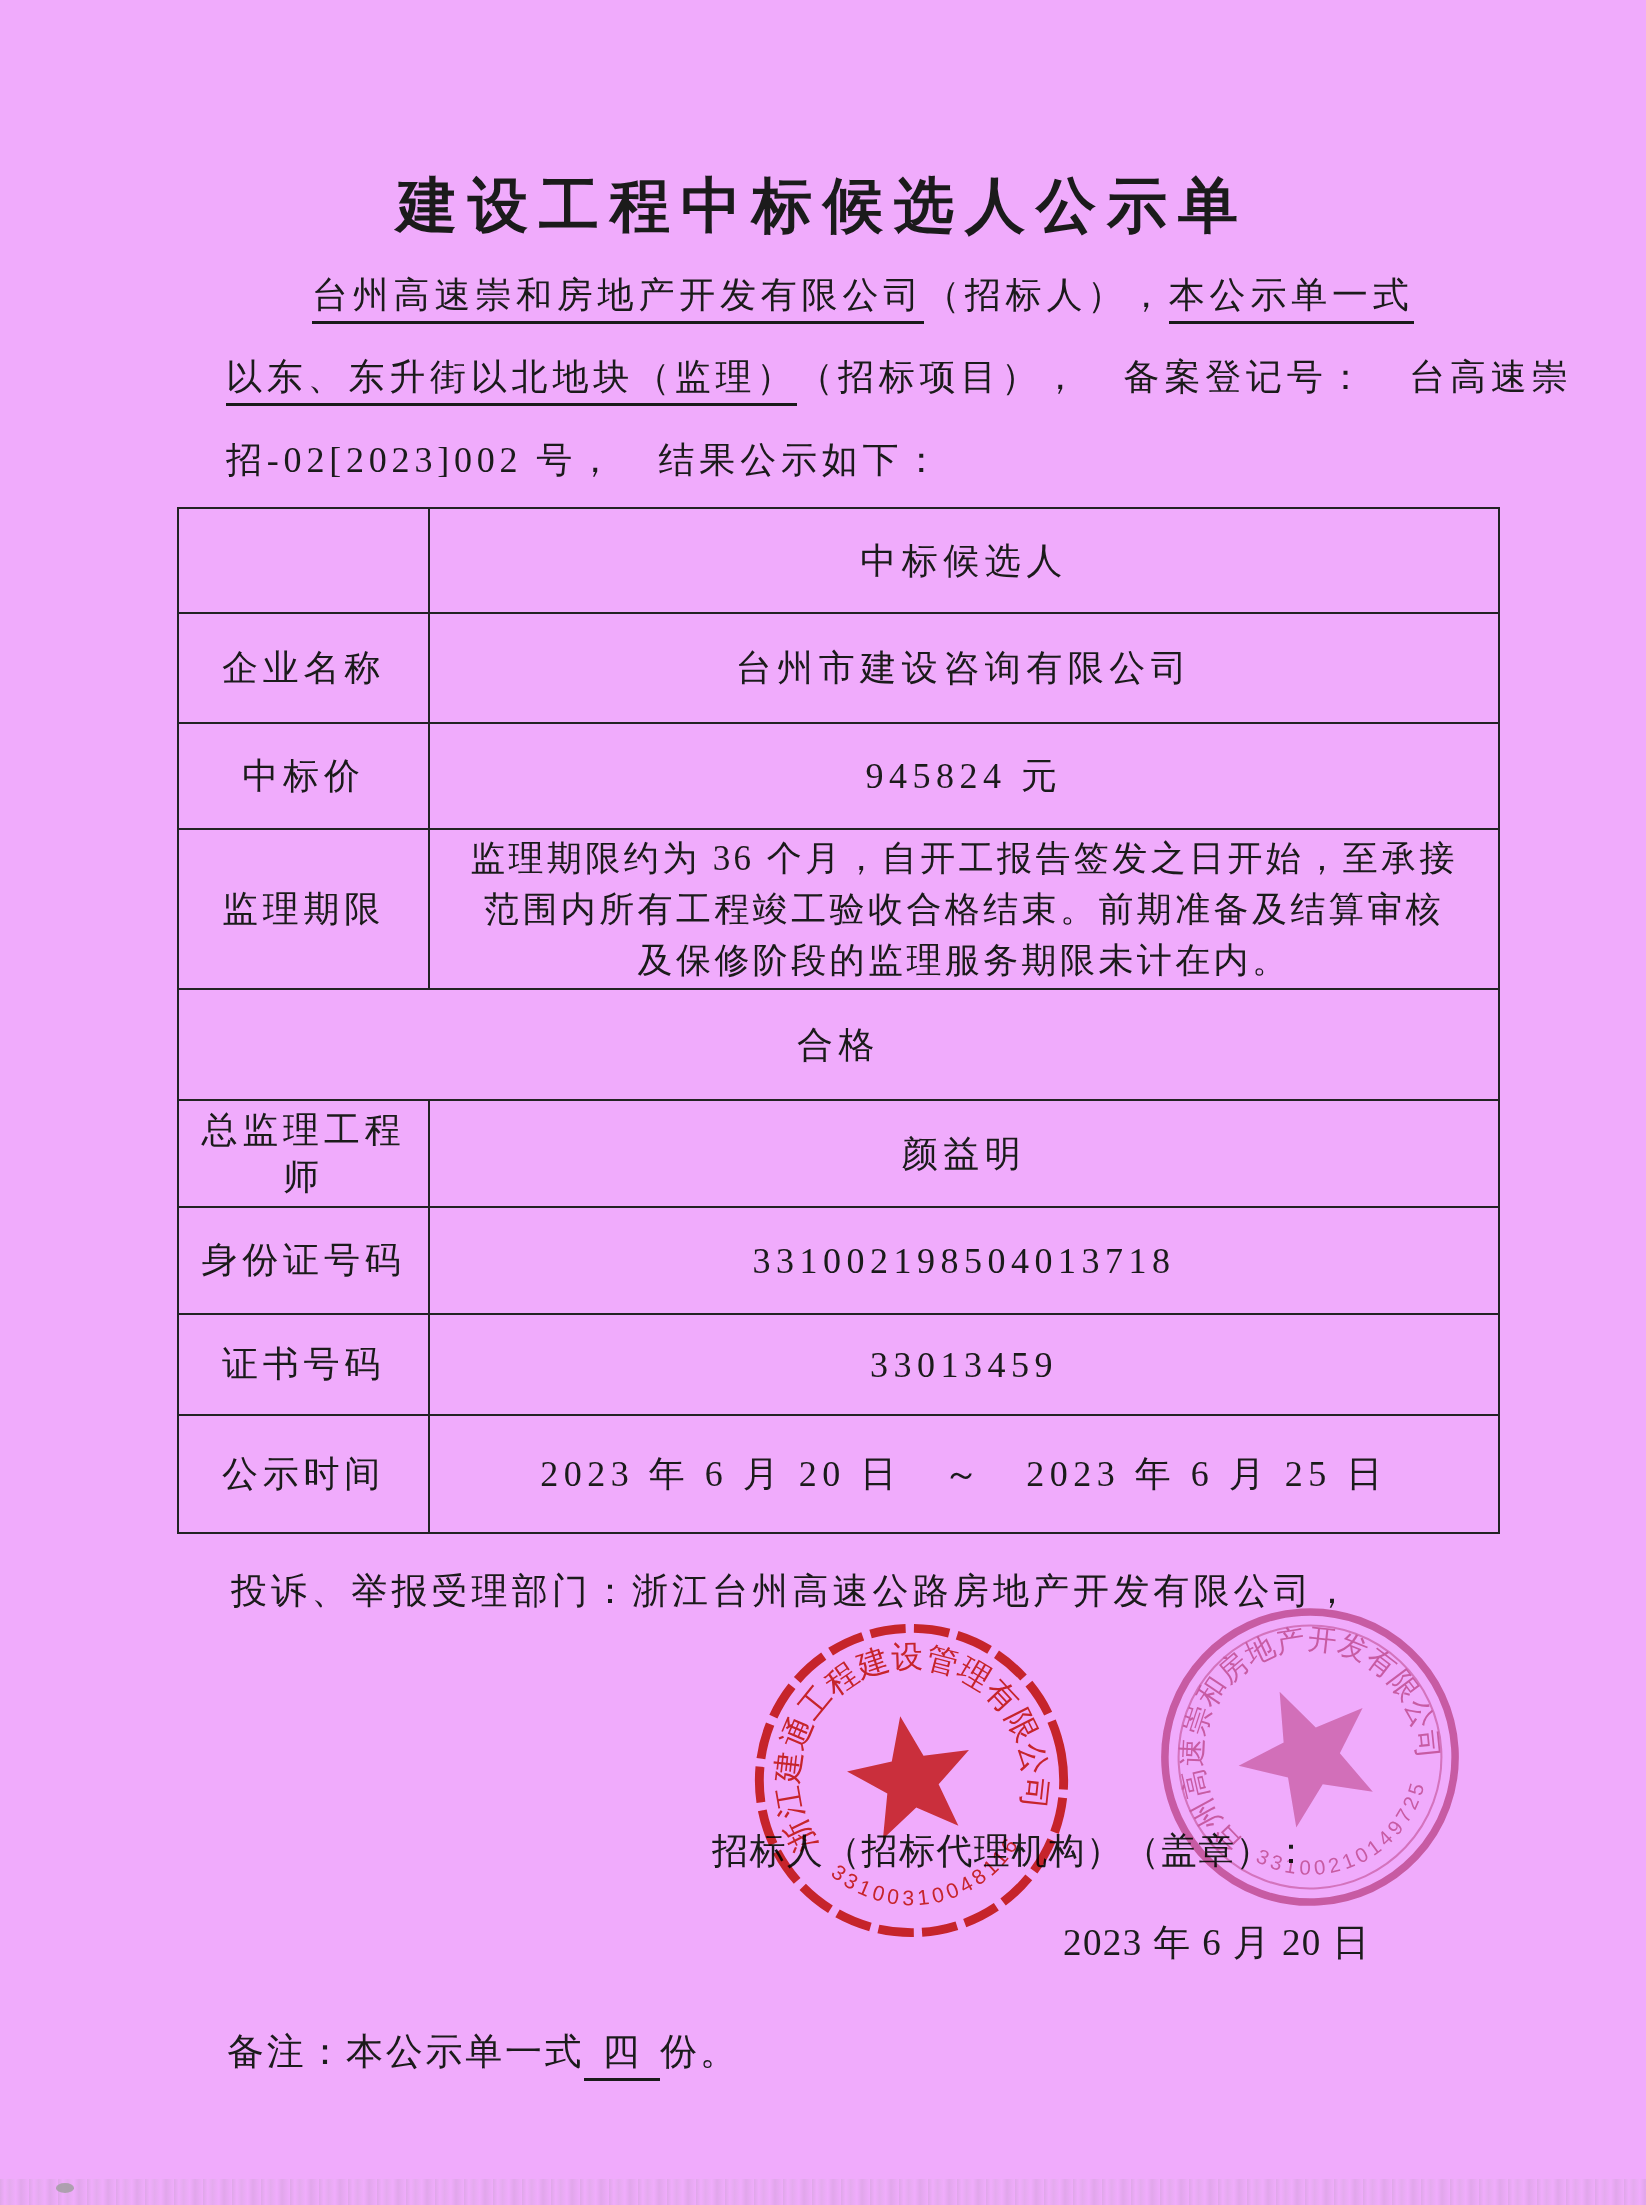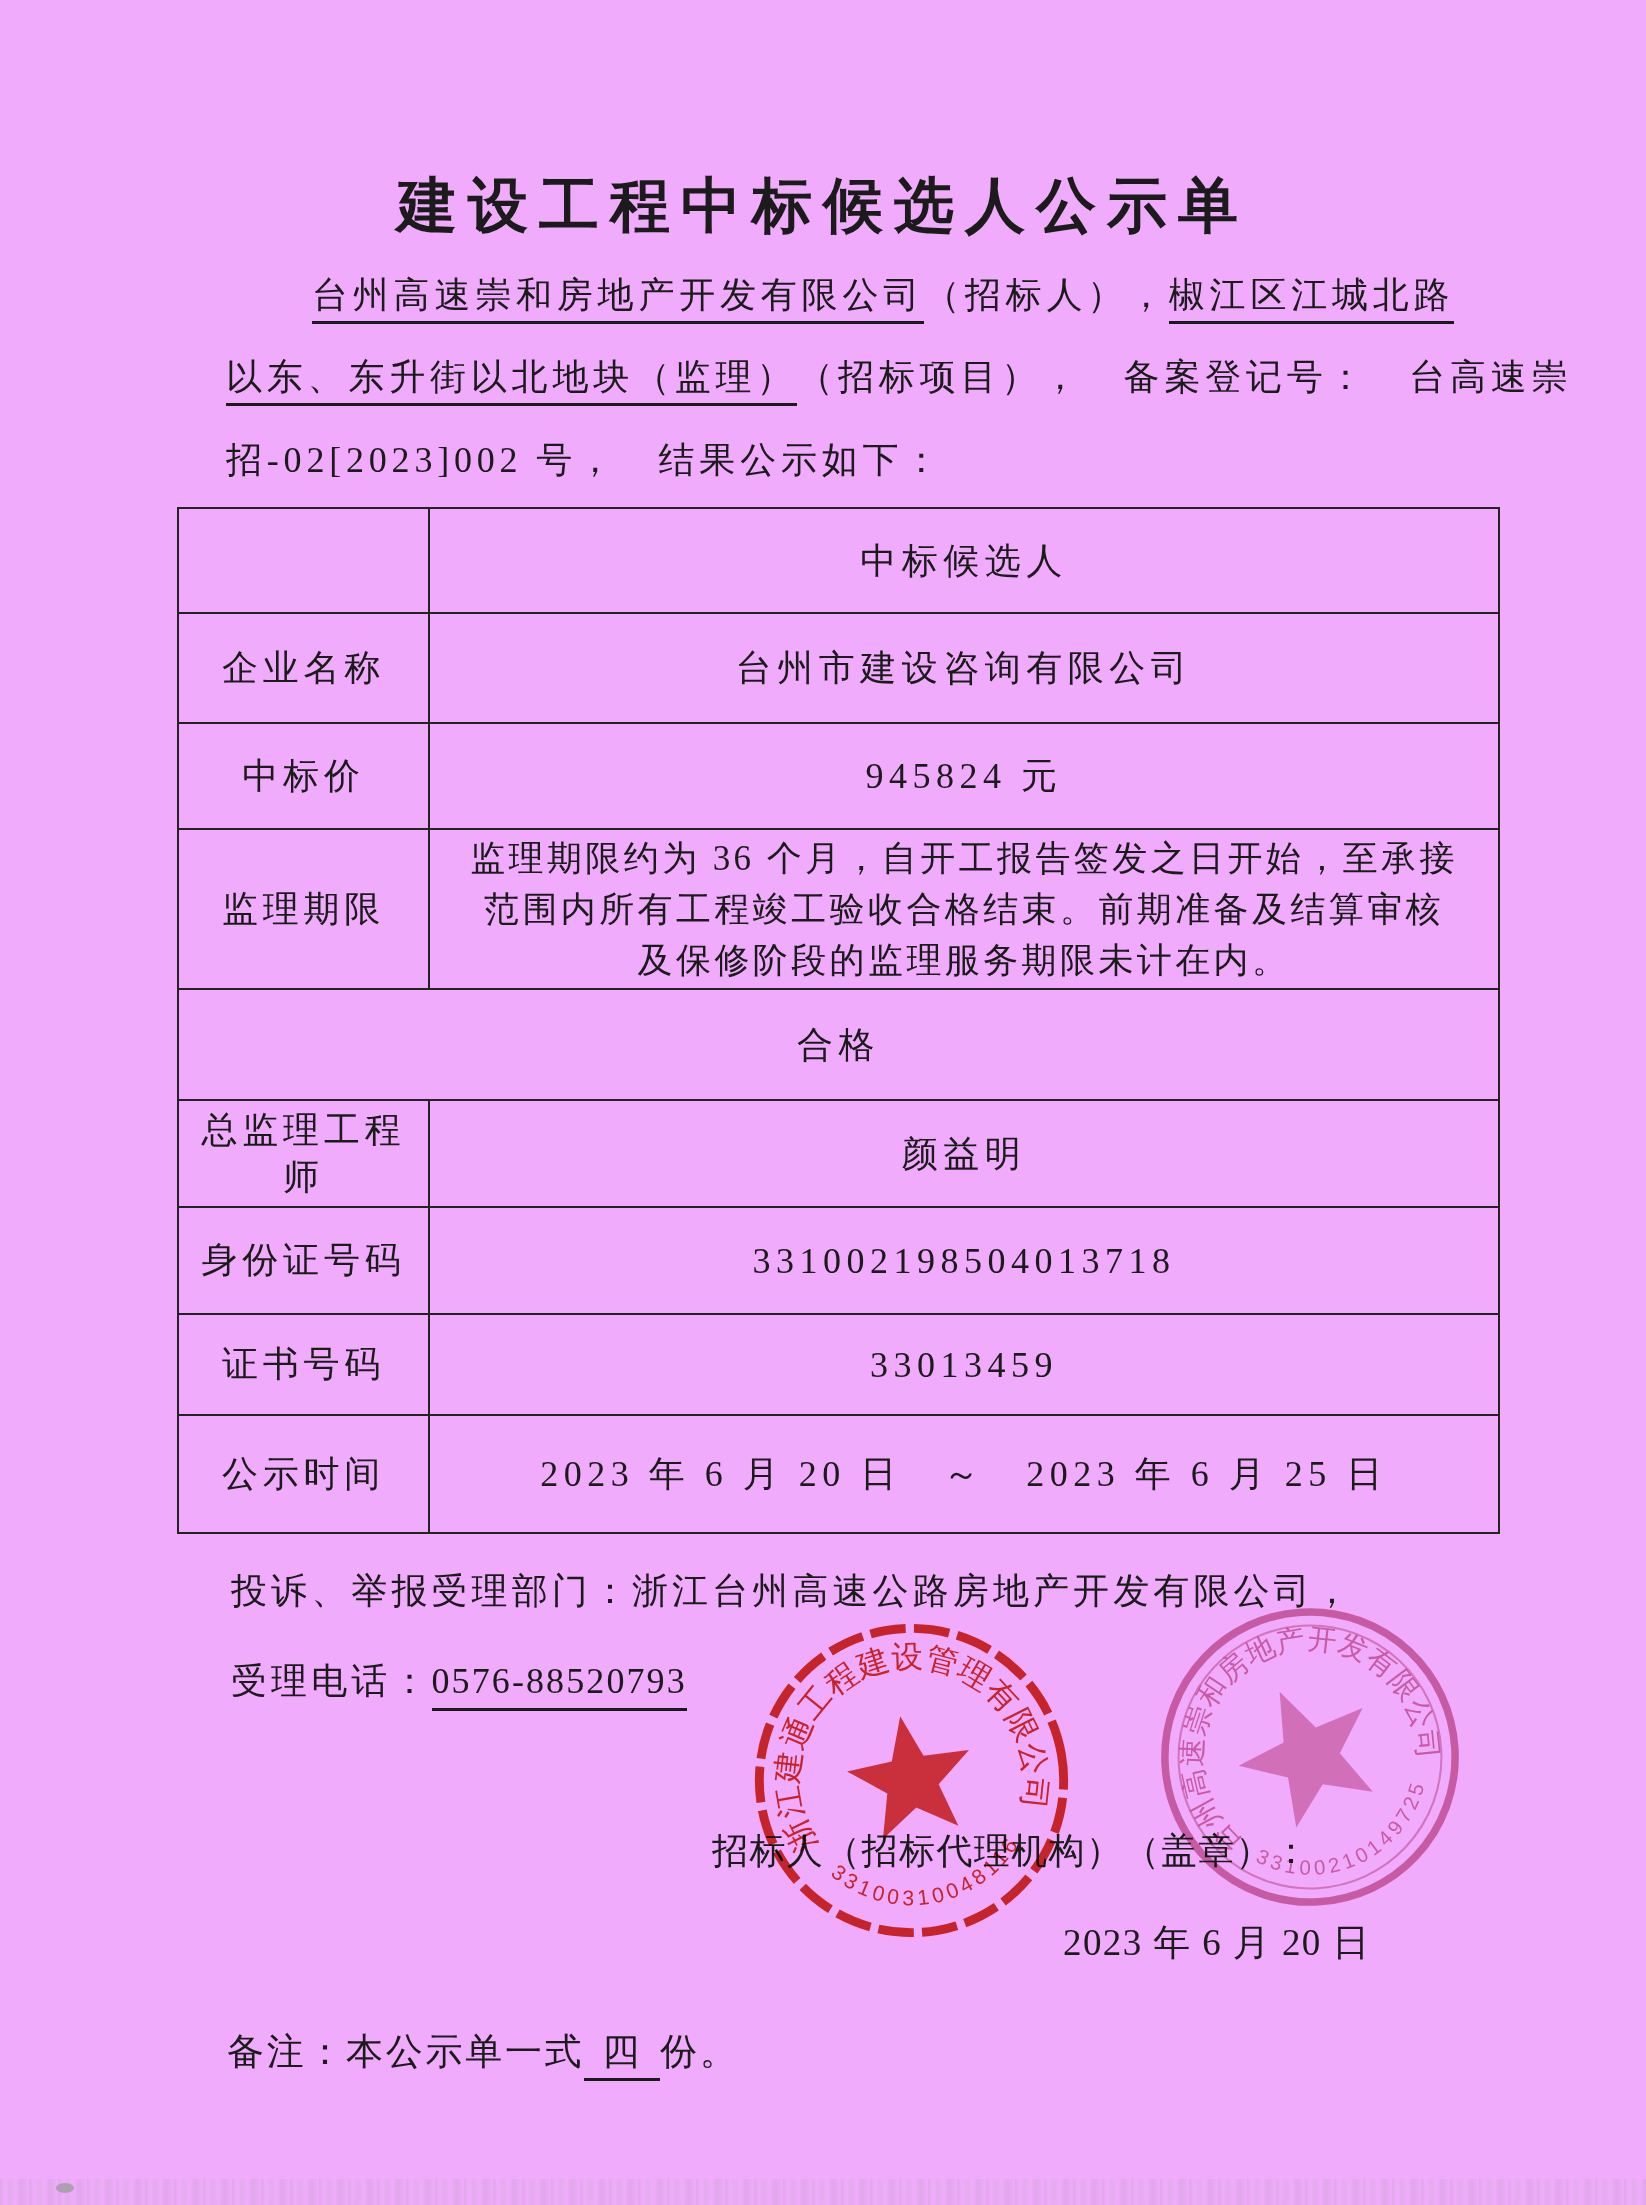--- a/index.html
+++ b/index.html
@@ -84,21 +84,21 @@
   }
 </style>
 </head>
 <body>
 
 <div class="page">
 
   <div class="doc-title">建设工程中标候选人公示单</div>
 
   <div class="intro-line l1">
-    <span class="useg">台州高速崇和房地产开发有限公司</span><span>（招标人），</span><span class="useg">椒江区江城北路</span>
+    <span class="useg">台州高速崇和房地产开发有限公司</span><span>（招标人），</span><span class="useg">本公示单一式</span>
   </div>
   <div class="intro-line l2">
     <span class="useg">以东、东升街以北地块（监理）</span><span>（招标项目），　备案登记号：　台高速崇</span>
   </div>
   <div class="intro-line l3">
     <span>招-02[2023]002 号，　结果公示如下：</span>
   </div>
 
   <div class="btable">
     <div class="trow first" style="height:103px">
@@ -137,23 +137,20 @@
       <div class="vcell">33013459</div>
     </div>
     <div class="trow" style="height:116px">
       <div class="lcell">公示时间</div>
       <div class="vcell">2023 年 6 月 20 日　～　2023 年 6 月 25 日</div>
     </div>
   </div>
 
   <div class="footer-line complaint-line">投诉、举报受理部门：浙江台州高速公路房地产开发有限公司，</div>
 
-  <div class="footer-line phone-line">
-    <span>受理电话：</span><span class="phone-num">0576-88520793</span>
-  </div>
 
   <div class="footer-line sign-line">招标人（招标代理机构）（盖章）：</div>
 
   <div class="footer-line date-line">2023 年 6 月 20 日</div>
 
   <div class="footer-line note-line">
     <span>备注：本公示单一式</span><span class="note-count">四</span><span>份。</span>
   </div>
 
   <svg class="stamp stamp-left" width="329" height="329" viewBox="-240 -240 480 480">

